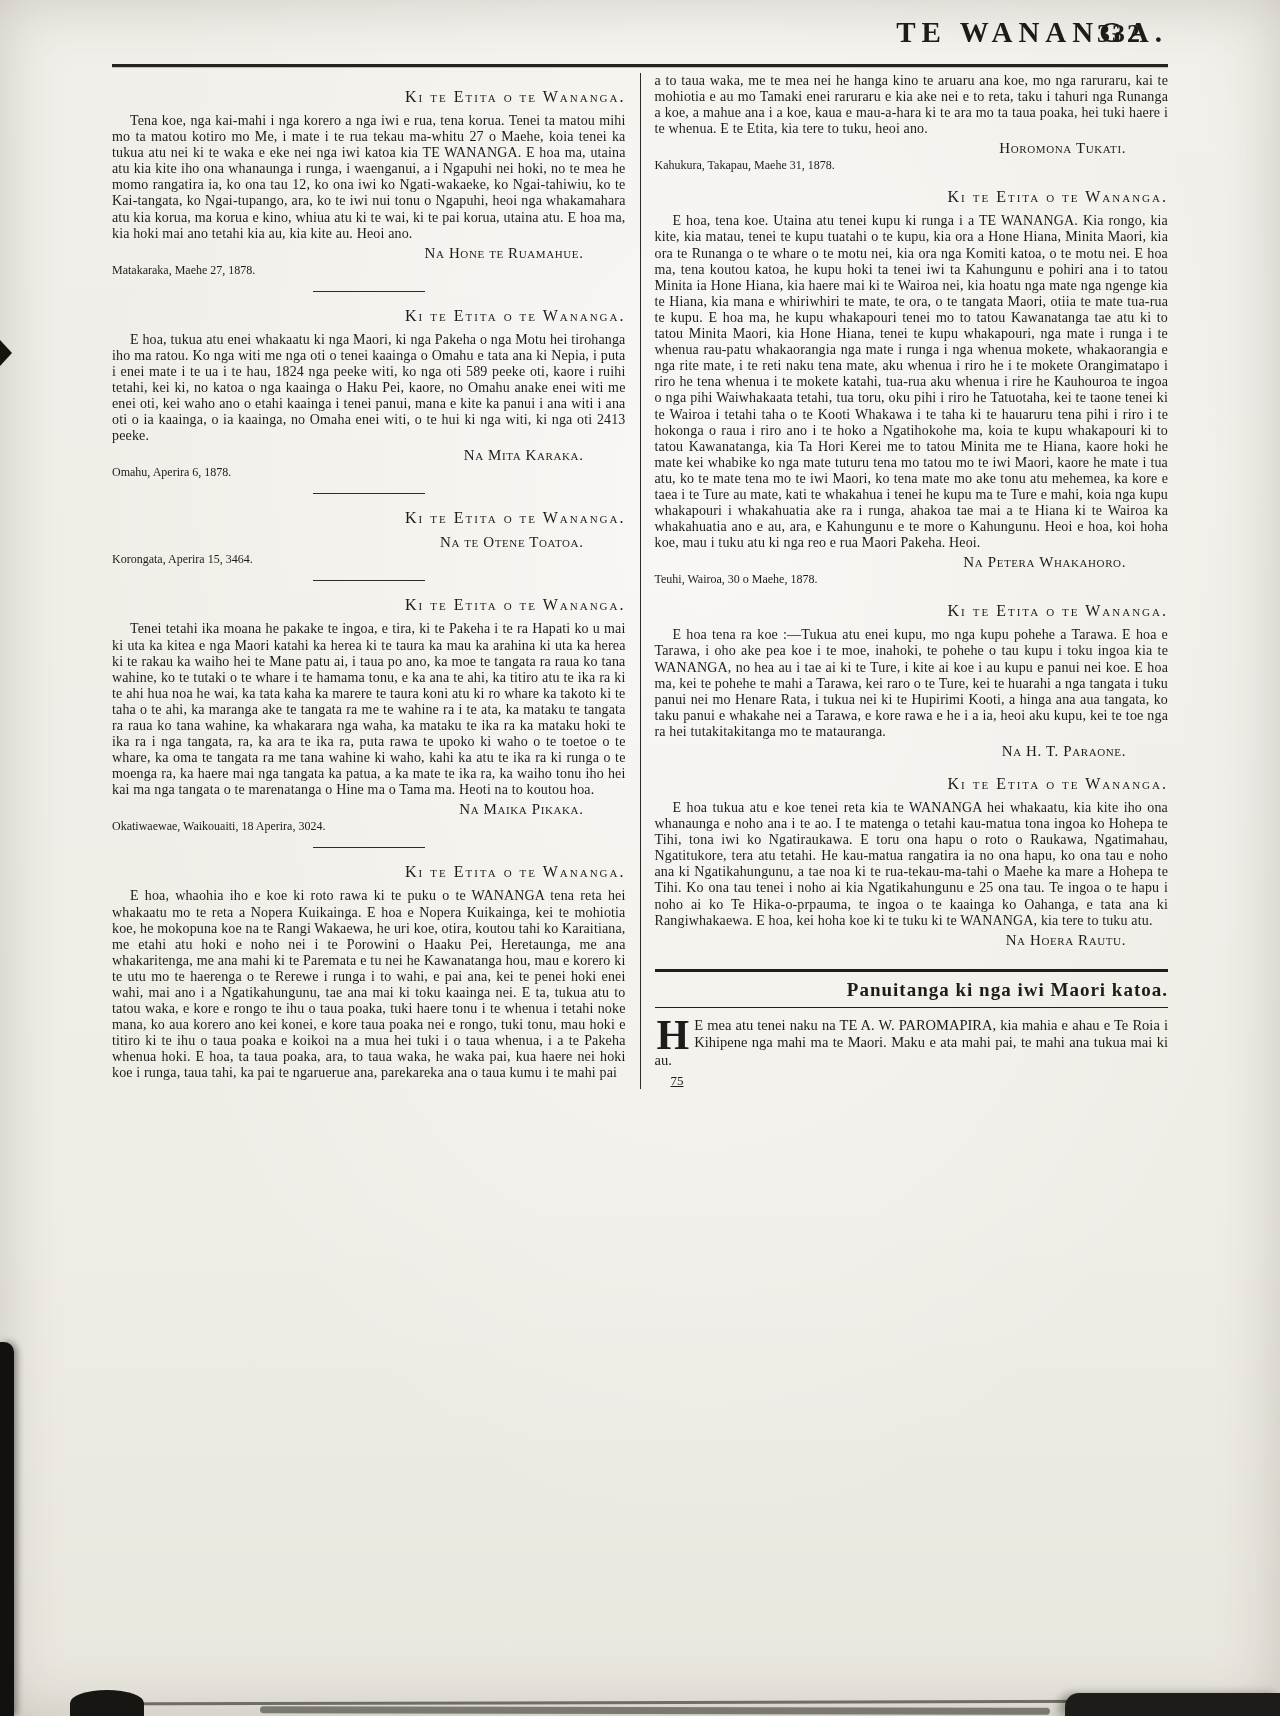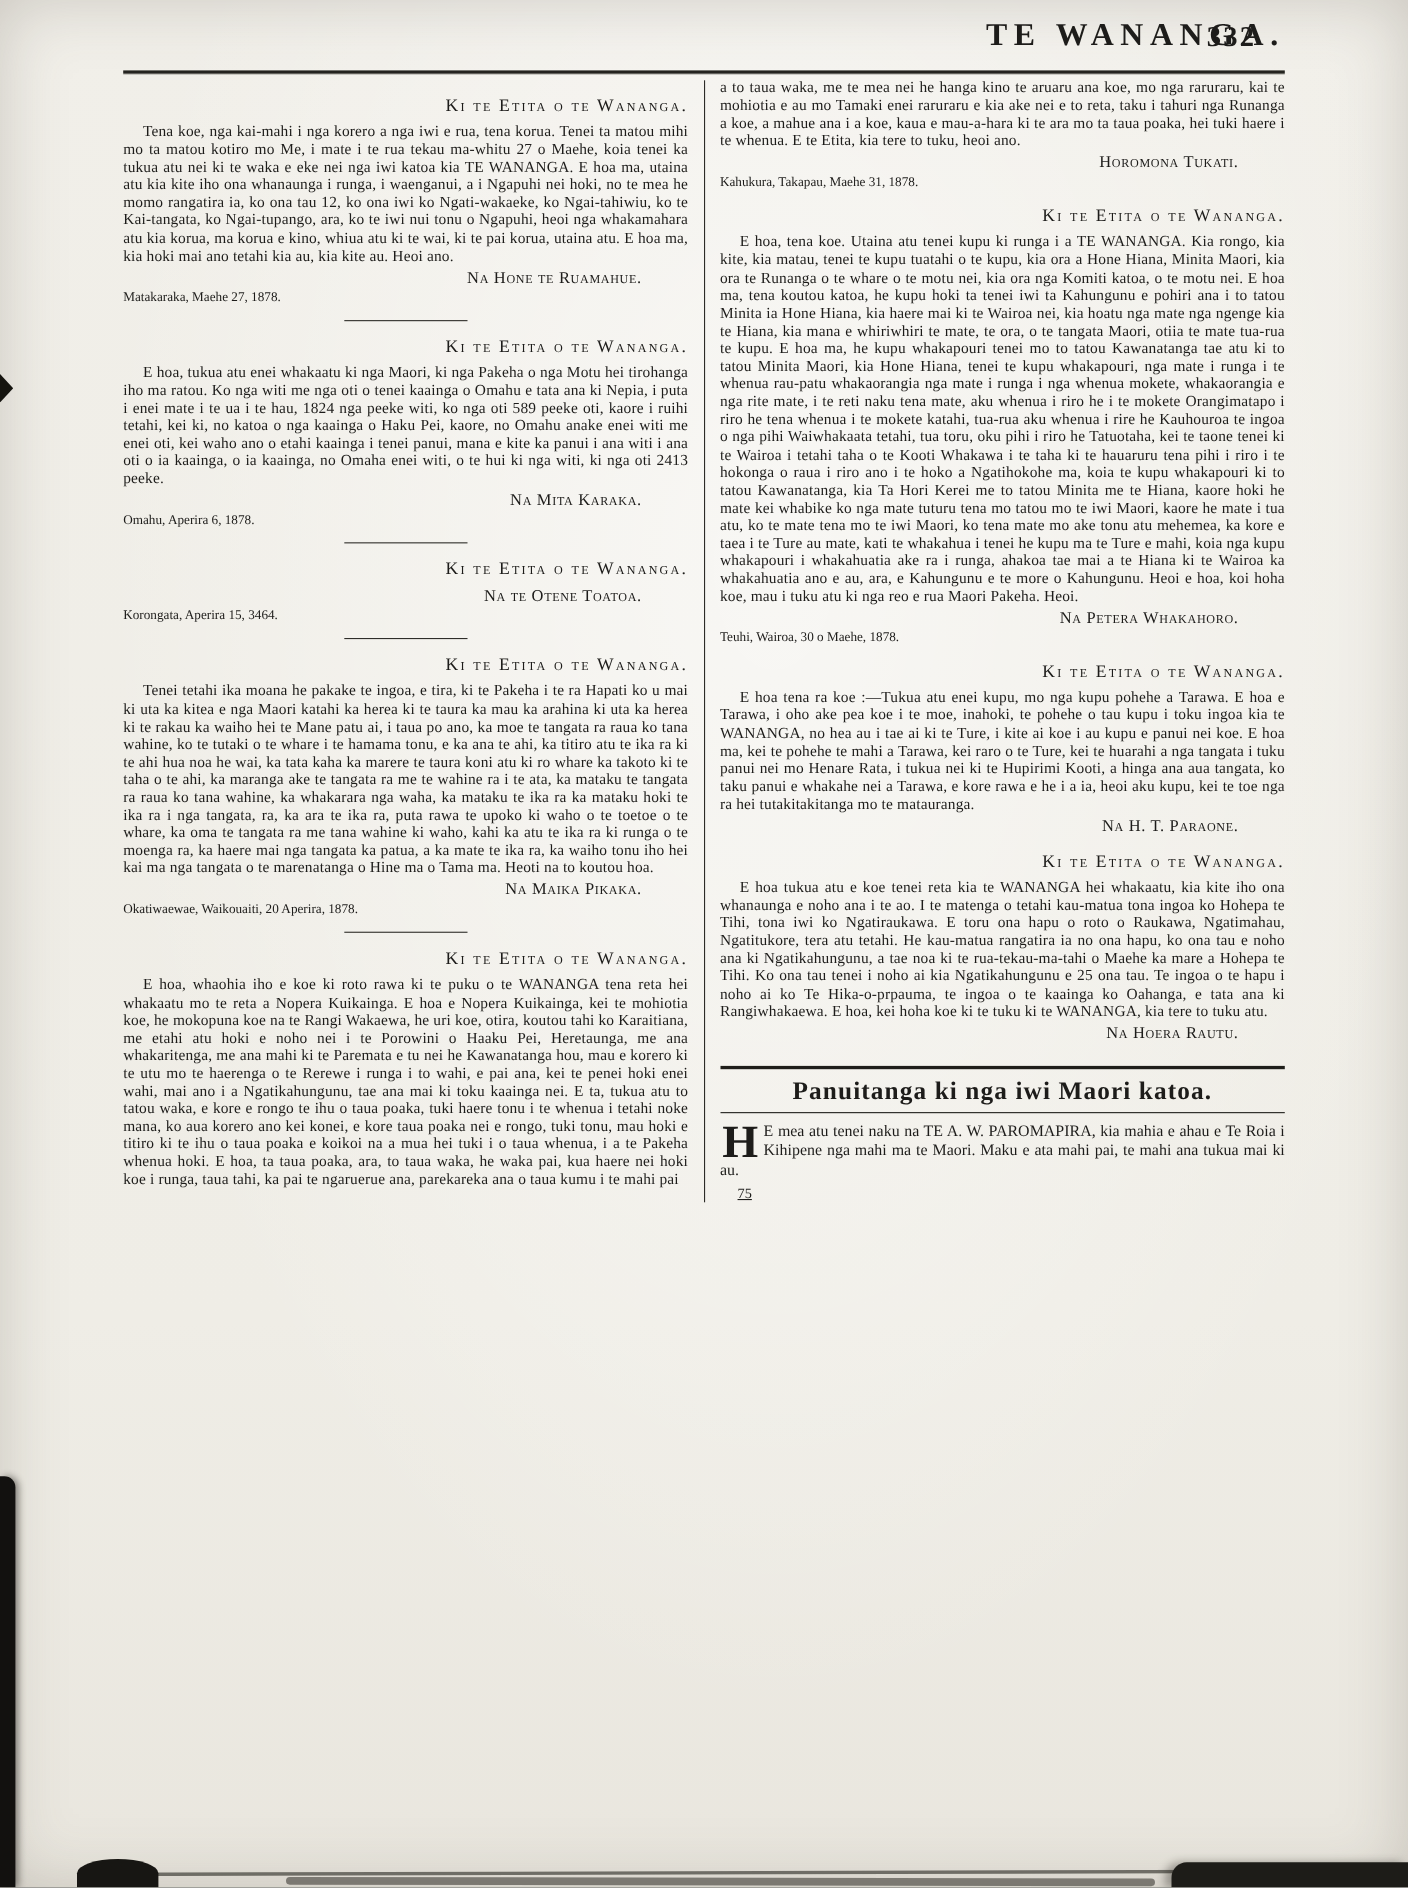--- a/index.html
+++ b/index.html
@@ -49,22 +49,22 @@
   .signature {
     text-align: right; padding-right: 42px; margin-top: 3px;
     font-variant: small-caps; font-size: 15px; letter-spacing: 0.6px;
   }
   .dateline { font-size: 12px; margin-top: 1px; }
   .divider { width: 112px; border: 0; border-top: 1px solid #2e2d29; margin: 13px auto 0 auto; }
 
   
   .notice { margin-top: 20px; border-top: 3px solid #1f1e1a; }
   .notice-title {
-    margin: 0; padding: 7px 0 6px 0; text-align: center;
-    font-size: 23px; font-weight: 700; letter-spacing: 1px;
+    margin: 0; padding: 7px 0 6px 0; text-align: right;
+    font-size: 19px; font-weight: 700; letter-spacing: 1px;
     border-bottom: 1px solid #1f1e1a;
   }
   .notice-body { margin: 9px 0 0 0; text-align: justify; font-size: 14.5px; line-height: 1.2; }
   .dropcap { float: left; font-size: 42px; line-height: 32px; font-weight: 700; padding: 2px 5px 0 2px; }
   .notice-ref { font-size: 13px; margin: 4px 0 0 16px; text-decoration: underline; }
 
   
   .artifact { position: absolute; pointer-events: none; }
   .edge-left-strip { left: 0; top: 1342px; width: 14px; height: 374px; background: #12110f; border-radius: 0 10px 0 0; box-shadow: 3px 0 7px rgba(20,18,14,0.45); }
   .left-notch { left: 0; top: 340px; width: 12px; height: 26px; background: #15140f; clip-path: polygon(0 0, 100% 50%, 0 100%); }
@@ -109,21 +109,21 @@
           <h2 class="letter-heading">Ki te Etita o te Wananga.</h2>
           <div class="signature">Na te Otene Toatoa.</div>
           <div class="dateline">Korongata, Aperira 15, 3464.</div>
           <hr class="divider">
         </article>
 
         <article class="letter">
           <h2 class="letter-heading">Ki te Etita o te Wananga.</h2>
           <p class="letter-body">Tenei tetahi ika moana he pakake te ingoa, e tira, ki te Pakeha i te ra Hapati ko u mai ki uta ka kitea e nga Maori katahi ka herea ki te taura ka mau ka arahina ki uta ka herea ki te rakau ka waiho hei te Mane patu ai, i taua po ano, ka moe te tangata ra raua ko tana wahine, ko te tutaki o te whare i te hamama tonu, e ka ana te ahi, ka titiro atu te ika ra ki te ahi hua noa he wai, ka tata kaha ka marere te taura koni atu ki ro whare ka takoto ki te taha o te ahi, ka maranga ake te tangata ra me te wahine ra i te ata, ka mataku te tangata ra raua ko tana wahine, ka whakarara nga waha, ka mataku te ika ra ka mataku hoki te ika ra i nga tangata, ra, ka ara te ika ra, puta rawa te upoko ki waho o te toetoe o te whare, ka oma te tangata ra me tana wahine ki waho, kahi ka atu te ika ra ki runga o te moenga ra, ka haere mai nga tangata ka patua, a ka mate te ika ra, ka waiho tonu iho hei kai ma nga tangata o te marenatanga o Hine ma o Tama ma. Heoti na to koutou hoa.</p>
           <div class="signature">Na Maika Pikaka.</div>
-          <div class="dateline">Okatiwaewae, Waikouaiti, 20 Aperira, 1878.</div>
+          <div class="dateline">Okatiwaewae, Waikouaiti, 18 Aperira, 3024.</div>
           <hr class="divider">
         </article>
 
         <article class="letter">
           <h2 class="letter-heading">Ki te Etita o te Wananga.</h2>
           <p class="letter-body">E hoa, whaohia iho e koe ki roto rawa ki te puku o te WANANGA tena reta hei whakaatu mo te reta a Nopera Kuikainga. E hoa e Nopera Kuikainga, kei te mohiotia koe, he mokopuna koe na te Rangi Wakaewa, he uri koe, otira, koutou tahi ko Karaitiana, me etahi atu hoki e noho nei i te Porowini o Haaku Pei, Heretaunga, me ana whakaritenga, me ana mahi ki te Paremata e tu nei he Kawanatanga hou, mau e korero ki te utu mo te haerenga o te Rerewe i runga i to wahi, e pai ana, kei te penei hoki enei wahi, mai ano i a Ngatikahungunu, tae ana mai ki toku kaainga nei. E ta, tukua atu to tatou waka, e kore e rongo te ihu o taua poaka, tuki haere tonu i te whenua i tetahi noke mana, ko aua korero ano kei konei, e kore taua poaka nei e rongo, tuki tonu, mau hoki e titiro ki te ihu o taua poaka e koikoi na a mua hei tuki i o taua whenua, i a te Pakeha whenua hoki. E hoa, ta taua poaka, ara, to taua waka, he waka pai, kua haere nei hoki koe i runga, taua tahi, ka pai te ngaruerue ana, parekareka ana o taua kumu i te mahi pai</p>
         </article>
 
       </section>
 

